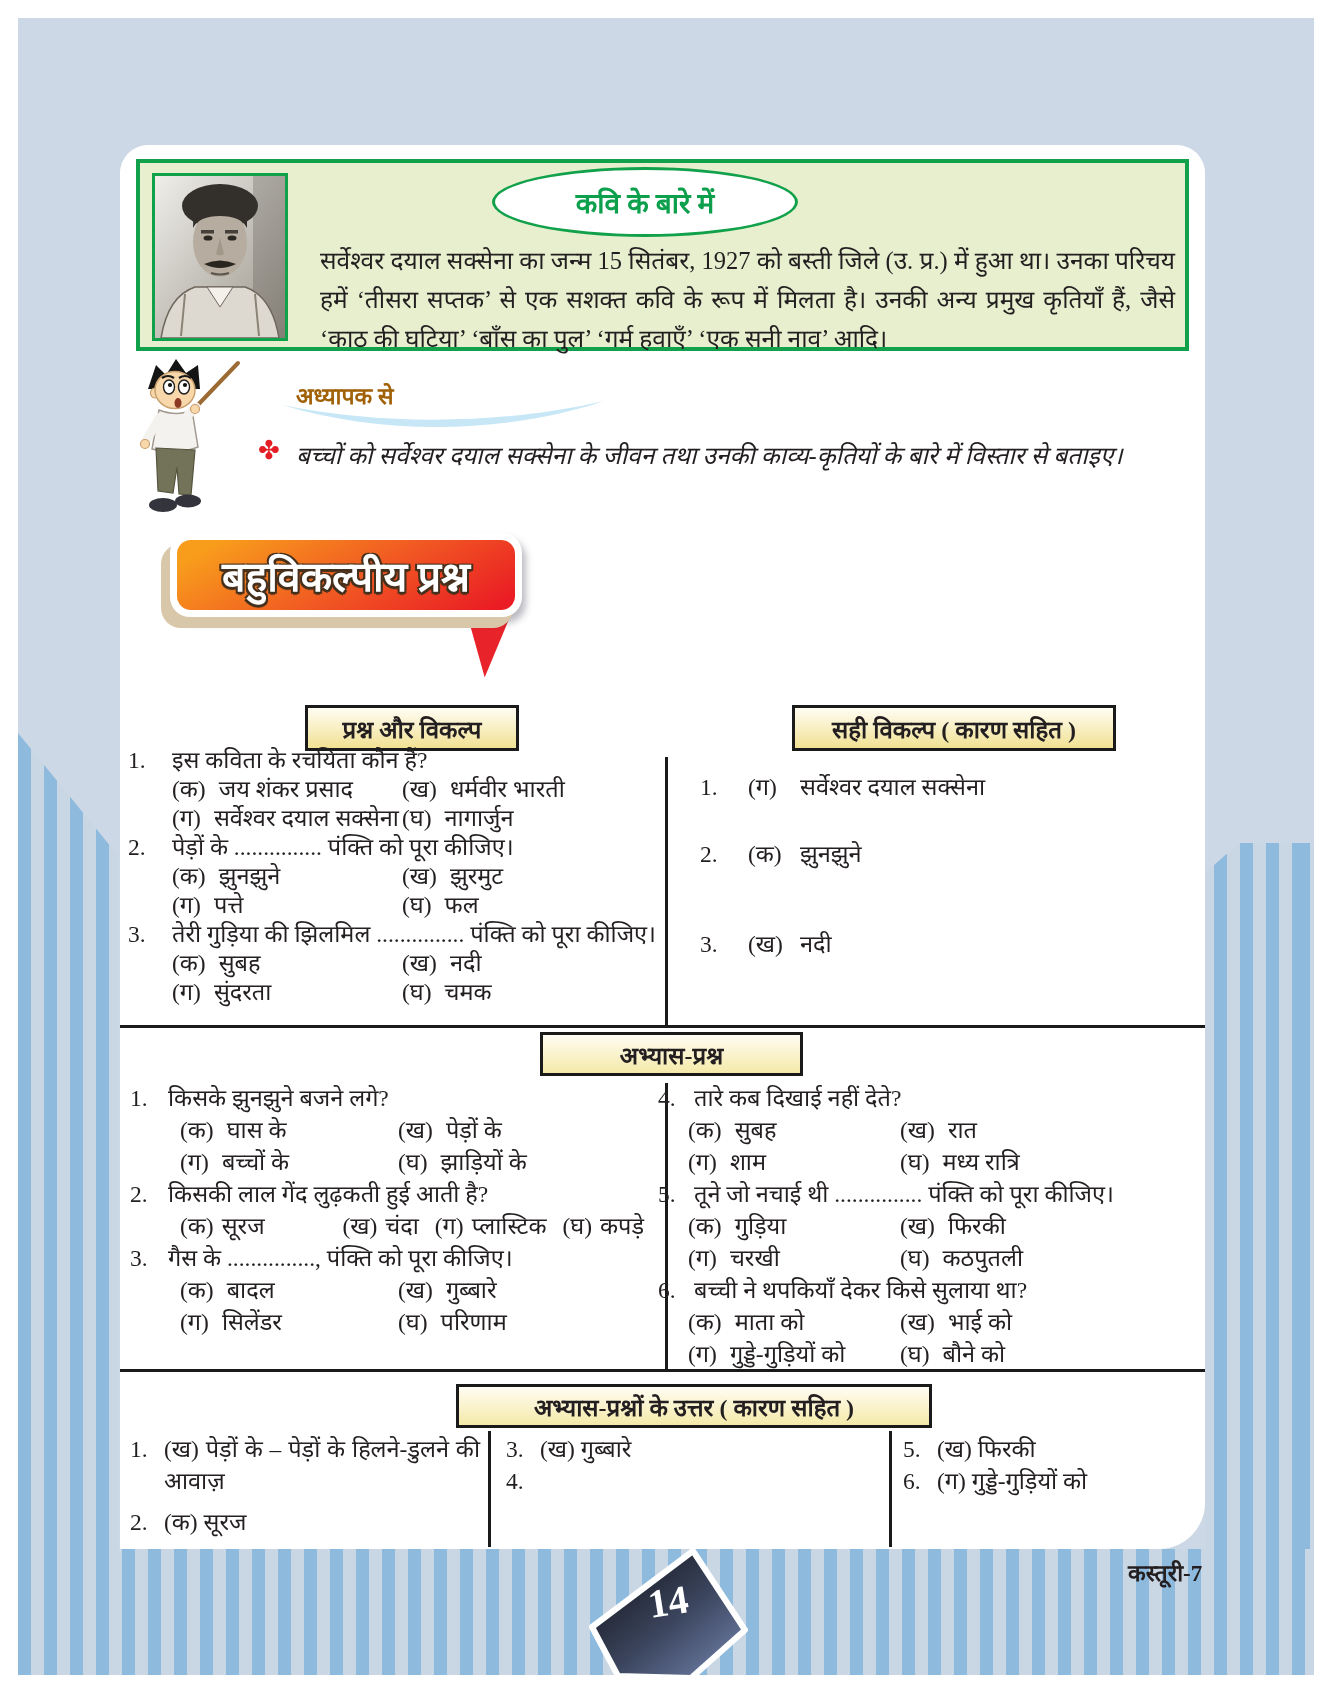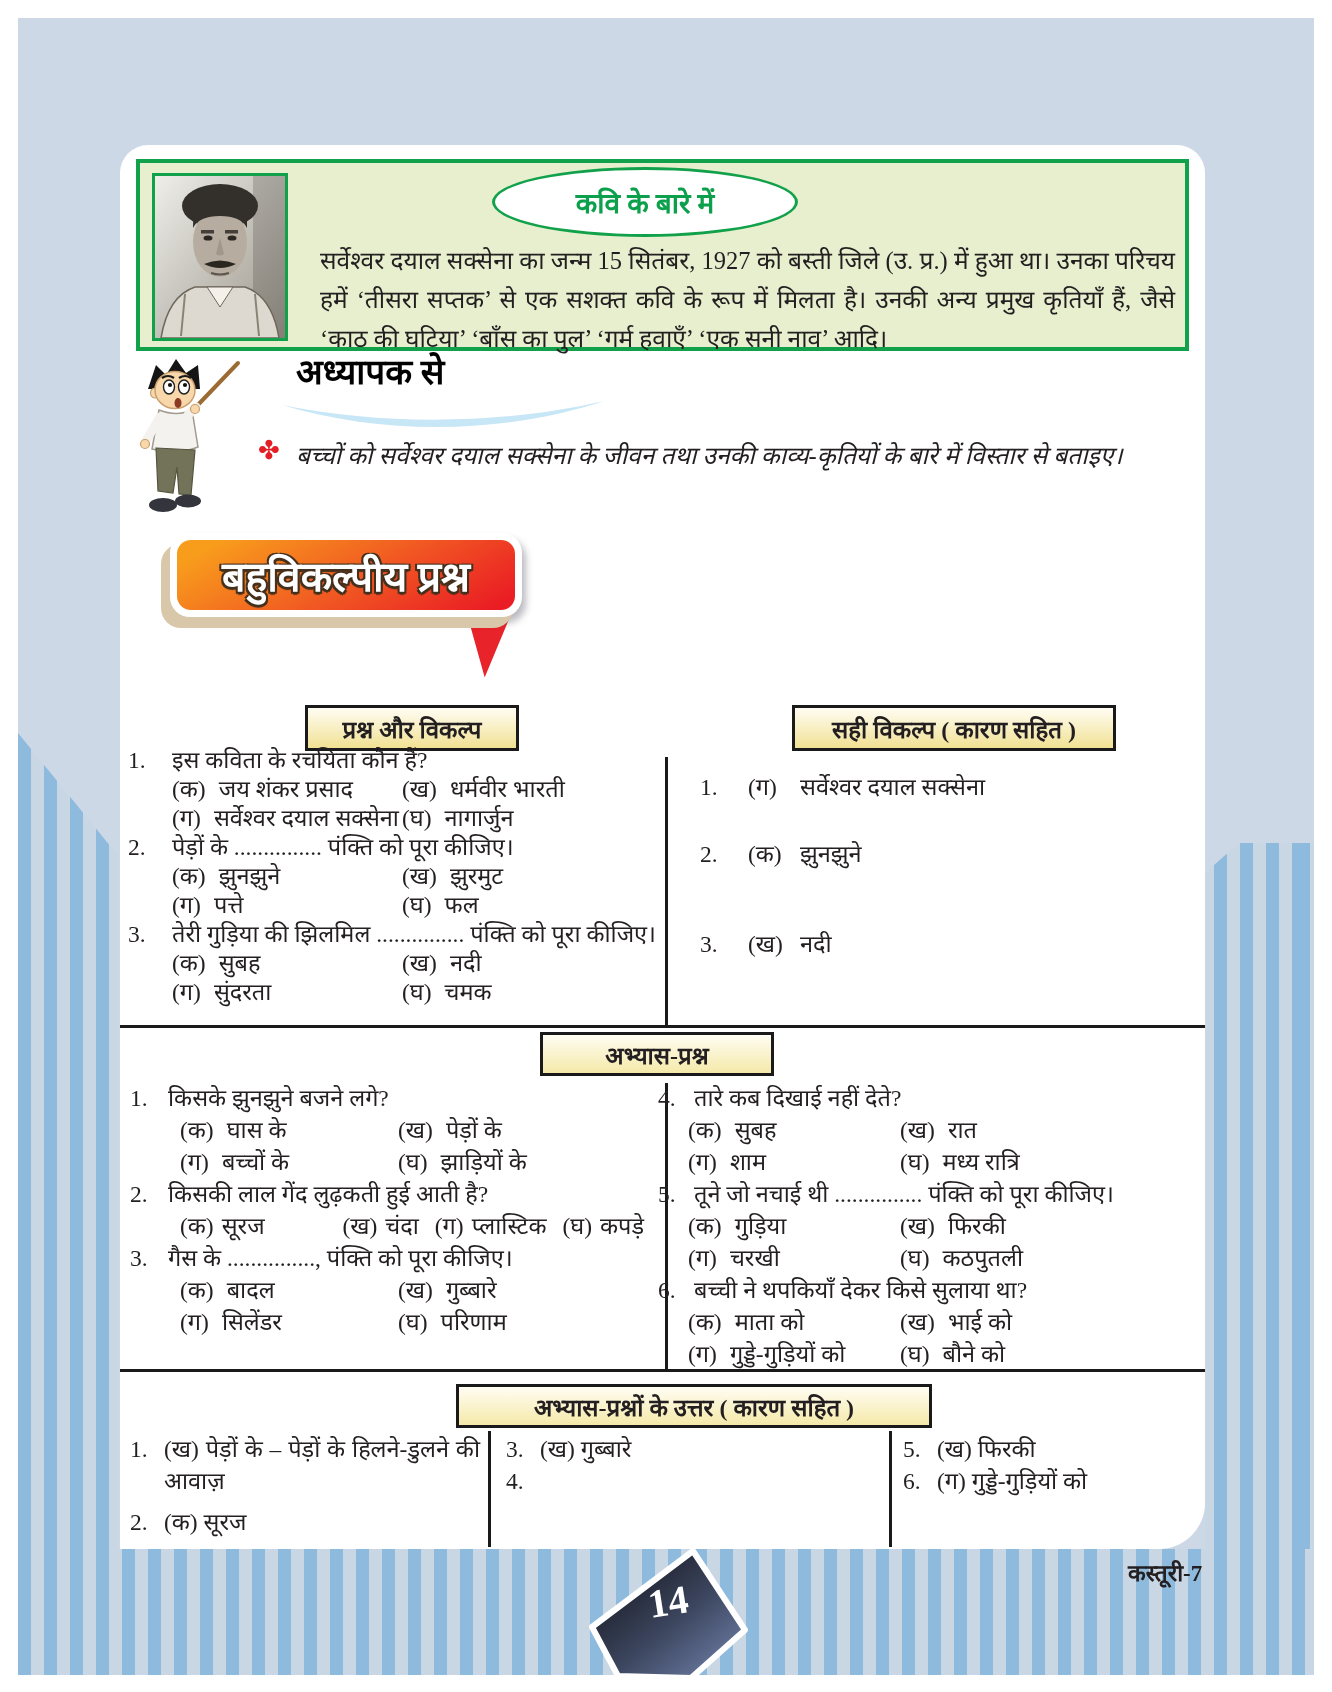--- a/index.html
+++ b/index.html
@@ -21,40 +21,40 @@
   .green-box{position:absolute;left:16px;top:14px;width:1045px;height:184px;background:#e7efce;
         border:4px solid #12a14b;}
   .photo{position:absolute;left:32px;top:28px;width:130px;height:162px;border:3px solid #12a14b;background:#cfcabf;}
   .photo svg{display:block;width:100%;height:100%;}
   .oval{position:absolute;left:372px;top:22px;width:300px;height:64px;background:#fff;border:3px solid #12a14b;
         border-radius:50%;display:flex;align-items:center;justify-content:center;
         color:#0da04c;font-weight:bold;font-size:28px;}
   .bio{position:absolute;left:200px;top:96px;width:855px;font-size:24.5px;line-height:39px;text-align:justify;}
   
   .cartoon{position:absolute;left:12px;top:210px;width:112px;height:168px;}
-  .t-head{position:absolute;left:176px;top:202px;font-size:35px;font-weight:bold;color:#000000;}
+  .t-head{position:absolute;left:176px;top:234px;font-size:23px;font-weight:bold;color:#a16207;}
   .swoosh{position:absolute;left:158px;top:252px;width:330px;height:34px;}
   .note{position:absolute;left:176px;top:284px;width:890px;font-size:24.5px;line-height:54px;
         font-style:italic;text-align:justify;}
   .bullet{position:absolute;left:-38px;top:9px;font-style:normal;color:#e31e25;font-size:26px;line-height:26px;}
   
   .banner-wrap{position:absolute;left:26px;top:388px;width:352px;height:84px;background:#fff;border-radius:20px;
         box-shadow:-9px 11px 0 #d9c7a9, 4px 6px 7px rgba(60,60,80,.35);z-index:3;margin-left:24px;}
   .banner-inner{position:absolute;left:7px;top:7px;right:7px;bottom:7px;border-radius:14px;
         background:linear-gradient(150deg,#f89c1c 10%,#f05023 60%,#ea1c24 95%);
         display:flex;align-items:center;justify-content:center;
         font-size:41px;font-weight:bold;color:#fff;
         text-shadow:-2px -1px 0 #44301c,2px -1px 0 #44301c,-2px 2px 0 #44301c,2px 2px 0 #44301c,0 3px 1px #44301c;}
   .pointer{position:absolute;left:330px;top:455px;width:80px;height:100px;z-index:2;}
   
   .hdr{position:absolute;background:linear-gradient(#fffdf3,#f1e193);border:3px solid #1a1a1a;
         display:flex;align-items:center;justify-content:center;font-weight:bold;font-size:24px;box-sizing:border-box;}
   .h-left{left:185px;top:560px;width:214px;height:46px;}
   .h-right{left:672px;top:560px;width:324px;height:46px;}
-  .h-prac{left:420px;top:887px;width:234px;height:44px;z-index:2;background:linear-gradient(#fffdf3,#f5e9a9);}
+  .h-prac{left:420px;top:887px;width:263px;height:44px;z-index:2;background:linear-gradient(#fffdf3,#f5e9a9);}
   .h-ans{left:336px;top:1239px;width:476px;height:44px;z-index:2;background:linear-gradient(#fffdf3,#f5e9a9);}
   
   .vrule{position:absolute;width:3px;background:#1a1a1a;}
   .hrule{position:absolute;left:0;width:1085px;height:3px;background:#1a1a1a;}
   .v1{left:545px;top:612px;height:270px;}
   .h1{top:880px;}
   .v2{left:545px;top:938px;height:286px;}
   .h2{top:1224px;}
   .v3{left:368px;top:1286px;height:116px;}
   .v4{left:769px;top:1286px;height:116px;}

